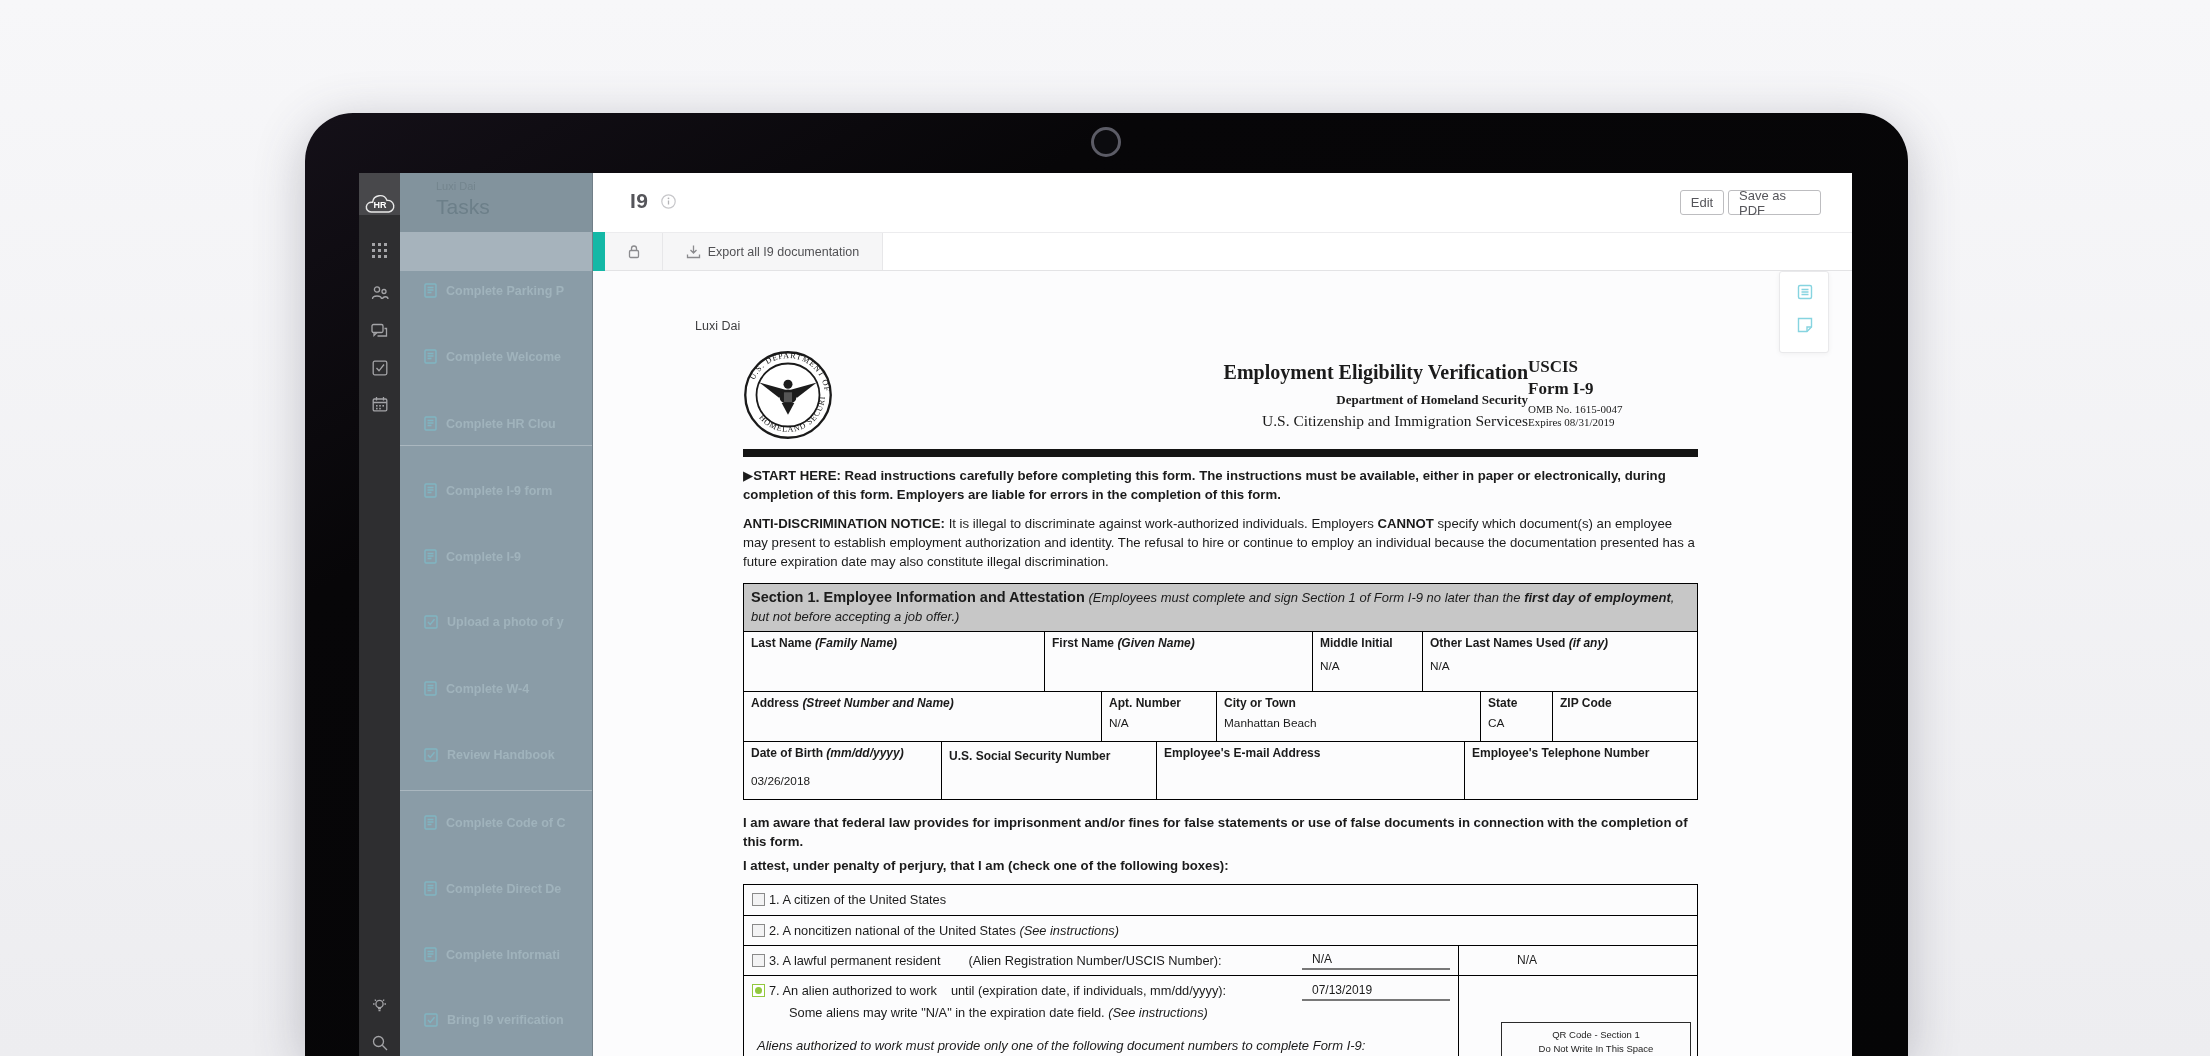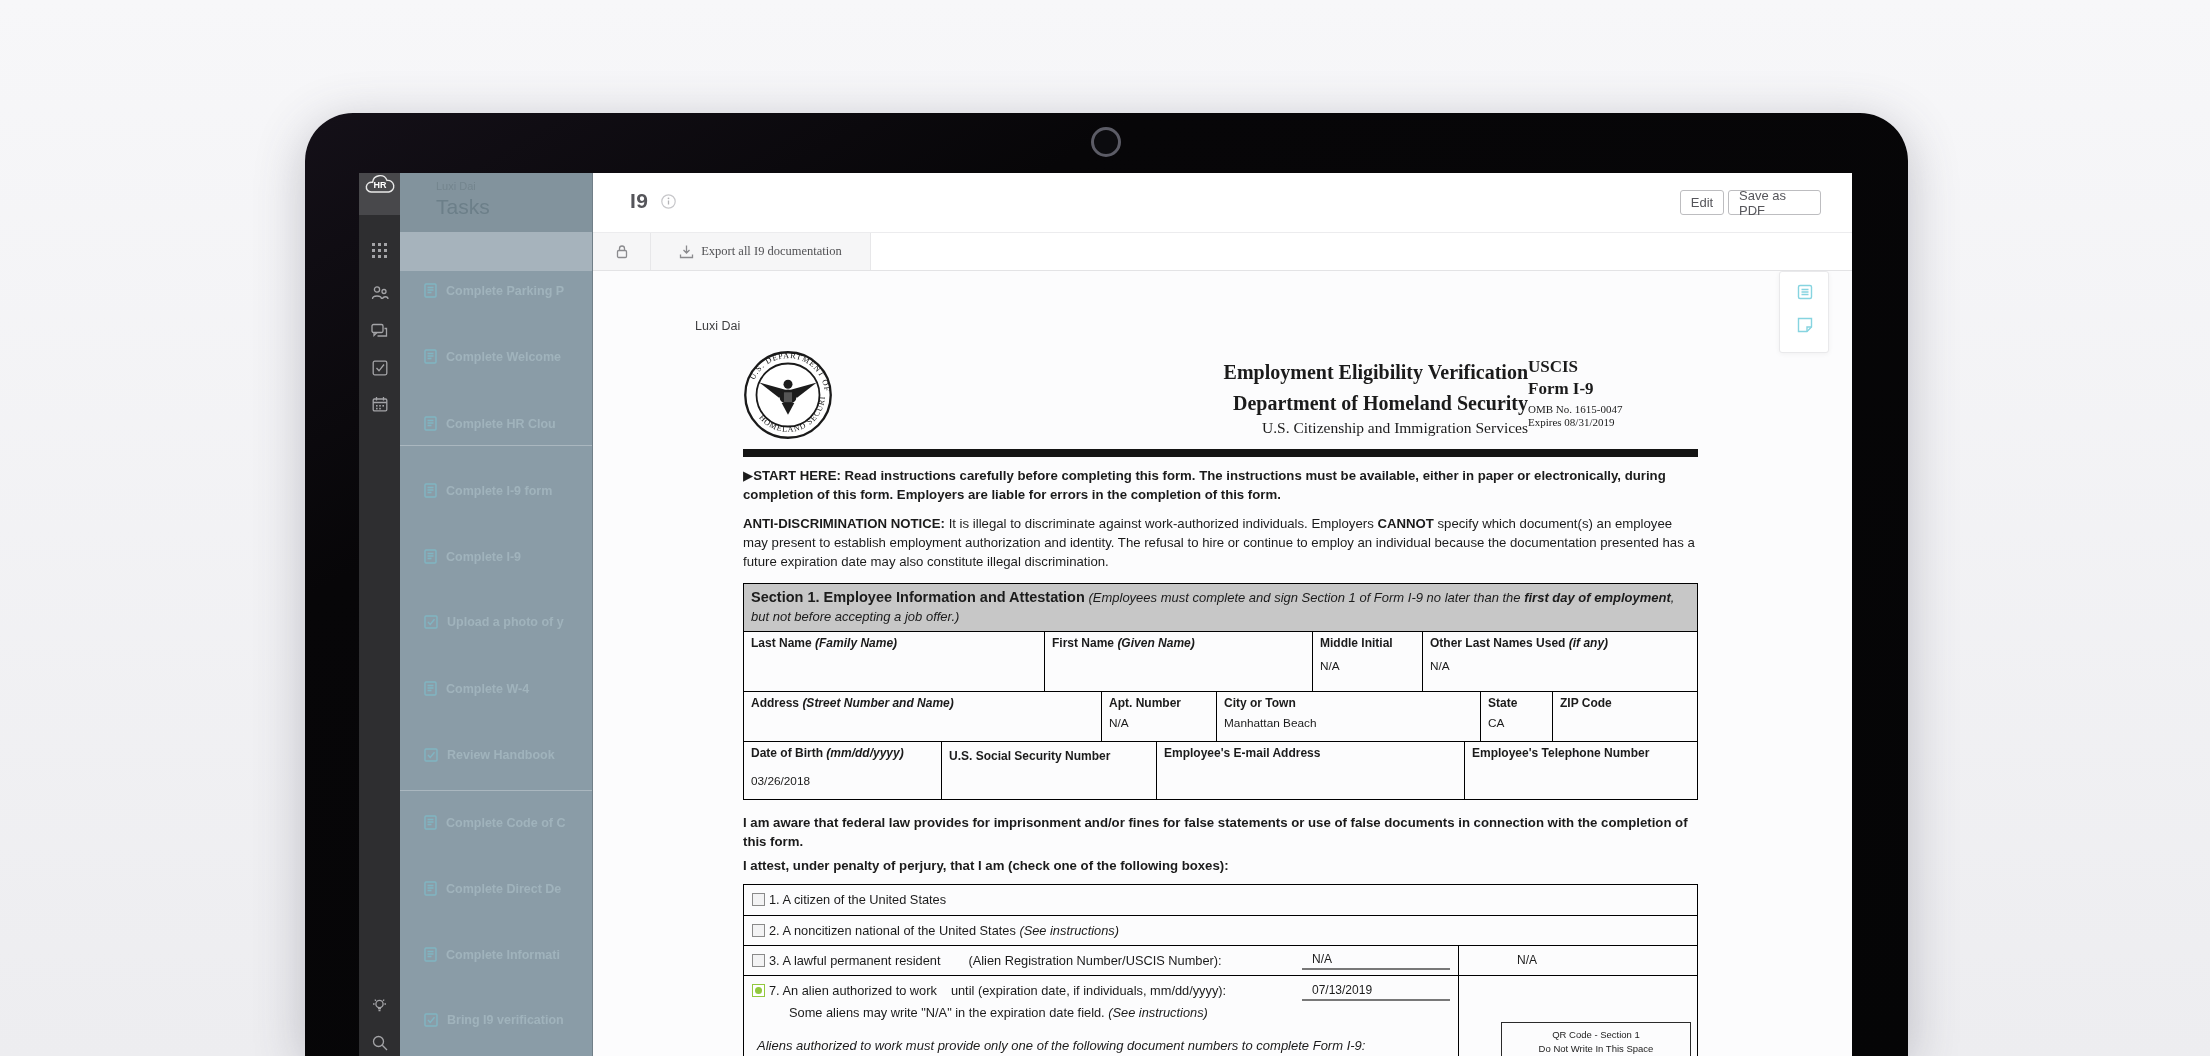--- a/index.html
+++ b/index.html
@@ -11,21 +11,21 @@
   .bezel { position:absolute; left:305px; top:113px; width:1603px; height:943px;
            background:linear-gradient(150deg,#141018 0%,#070608 26%,#050506 100%);
            border-radius:48px 48px 0 0; box-shadow:0 10px 50px rgba(70,70,90,.30); }
   .camera { position:absolute; left:786px; top:14px; width:30px; height:30px; border-radius:50%;
             border:3px solid #5c5c66; background:#0c0c0f; }
   .screen { position:absolute; left:54px; top:60px; width:1493px; height:883px; background:#fff; overflow:hidden; }
 
   
   .rail { position:absolute; left:0; top:0; width:41px; height:100%; background:#2e2e30; }
   .rail-logo { position:absolute; left:0; top:0; width:41px; height:42px; background:#48484b;
-               display:flex; align-items:flex-start; justify-content:center; }
+               display:flex; align-items:flex-end; justify-content:center; }
   .rail-btn { position:absolute; left:0; width:41px; height:30px; display:flex; align-items:center; justify-content:center; }
   .rail-btn svg { stroke:#a4a4a7; fill:none; stroke-width:1.3; }
 
   
   .tasks { position:absolute; left:41px; top:0; width:193px; height:100%; background:#8a9ca7;
            border-right:1px solid rgba(0,0,0,.18); }
   .tasks-head { position:absolute; left:0; top:0; width:100%; height:59px; background:rgba(0,0,0,.055); }
   .tasks-sub { position:absolute; left:36px; top:7px; font-size:11px; color:#74858e; }
   .tasks-title { position:absolute; left:36px; top:22px; font-size:21px; color:#6c7f89; }
   .tasks-band { position:absolute; left:0; top:59px; width:100%; height:39px; background:rgba(255,255,255,.24); }
@@ -37,42 +37,42 @@
   
   .main { position:absolute; left:234px; top:0; width:1259px; height:986px; background:#14b8a6; }
   .app-header { position:absolute; left:0; top:0; width:100%; height:59px; background:#fff; }
   .page-title { position:absolute; left:37px; top:16px; font-size:21px; font-weight:700; letter-spacing:.5px; color:#55555a; }
   .info-ic { position:absolute; left:68px; top:21px; width:15px; height:15px; }
   .btn { position:absolute; top:17px; height:25px; border:1px solid #bdbdc0; border-radius:3px; background:#fff;
          font-size:13px; color:#55555a; display:flex; align-items:center; justify-content:center; padding:0 10px; }
   .btn-edit { left:1087px; width:44px; }
   .btn-pdf { left:1135px; width:93px; }
 
-  .toolbar { position:absolute; left:0; top:59px; width:100%; height:39px; background:#fff;
-             border-top:1px solid #ececee; border-bottom:1px solid #e3e3e5;font-family:Liberation Serif, serif; }
+  .toolbar { position:absolute; left:12px; top:59px; width:100%; height:39px; background:#fff;
+             border-top:1px solid #ececee; border-bottom:1px solid #e3e3e5; }
   .tab { position:absolute; top:0; height:100%; background:#f6f6f7; border-right:1px solid #e7e7e9;
          display:flex; align-items:center; justify-content:center; gap:7px; }
   .tab-lock { left:0; width:58px; }
   .tab-export { left:58px; width:220px; font-size:12.5px; color:#515154; }
   .tab svg { stroke:#8b8b8e; fill:none; stroke-width:1.3; }
 
   .content { position:absolute; left:0; top:98px; width:100%; height:785px; background:#fcfcfd; overflow:hidden; }
   .viewer-name { position:absolute; left:102px; top:48px; font-size:12.5px; color:#3f3f41; }
 
   .float-panel { position:absolute; left:1186px; top:0; width:50px; height:82px; background:#fff;
                  border:1px solid #e9e9eb; border-radius:3px; box-shadow:0 1px 5px rgba(0,0,0,.05); }
   .float-panel .fp-btn { position:absolute; left:16px; width:18px; height:18px; }
   .float-panel svg { stroke:#86d4e0; fill:none; stroke-width:1.4; }
 
   
   .i9 { position:absolute; left:150px; top:74px; width:955px; color:#1b1b1b; }
   .i9 .hdr { display:flex; margin-top:4px; }
   .i9 .hdr-center { flex:1; text-align:right; font-family:"Liberation Serif","DejaVu Serif",serif; padding-top:12px; }
   .i9 .hdr-center .t1 { font-size:20px; font-weight:700; }
-  .i9 .hdr-center .t2 { font-size:20px; font-weight:700; margin-top:8px; }
+  .i9 .hdr-center .t2 { font-size:13px; font-weight:700; margin-top:8px; }
   .i9 .hdr-center .t3 { font-size:15.5px; margin-top:4px; }
   .i9 .hdr-right { width:170px; text-align:left; font-family:"Liberation Serif","DejaVu Serif",serif; padding-top:8px; }
   .i9 .hdr-right .u1 { font-size:17px; font-weight:700; }
   .i9 .hdr-right .u2 { font-size:17px; font-weight:700; margin-top:2px; }
   .i9 .hdr-right .u3 { font-size:11px; margin-top:4px; }
   .i9 .hdr-right .u4 { font-size:11px; margin-top:1px; }
   .bar { height:8px; background:#141414; margin-top:8px; }
   .p { font-size:13.2px; line-height:1.46; margin-top:9px; }
   .b { font-weight:700; }
   .it { font-style:italic; }

